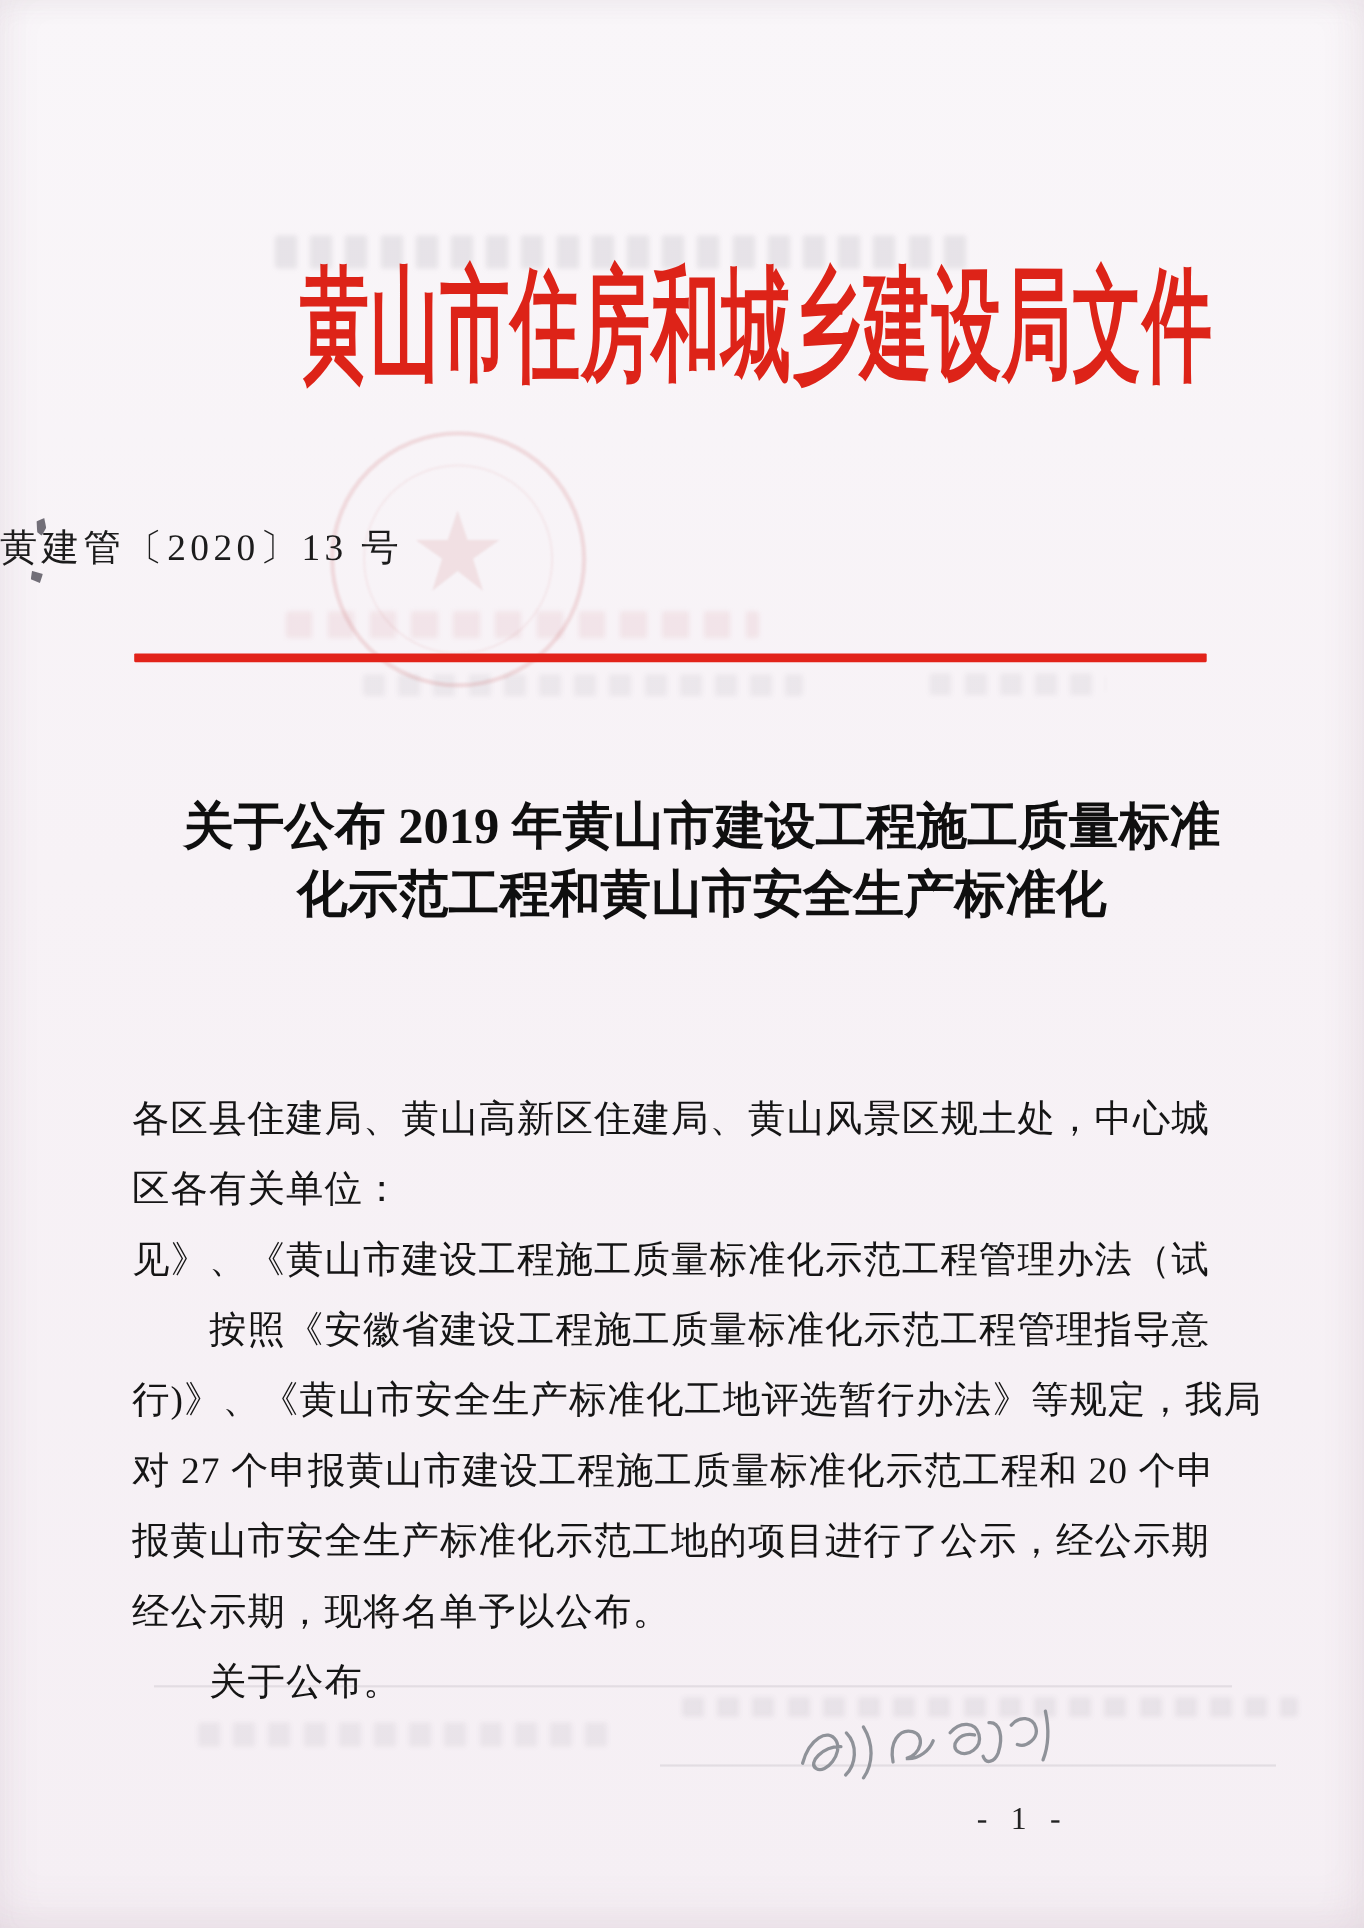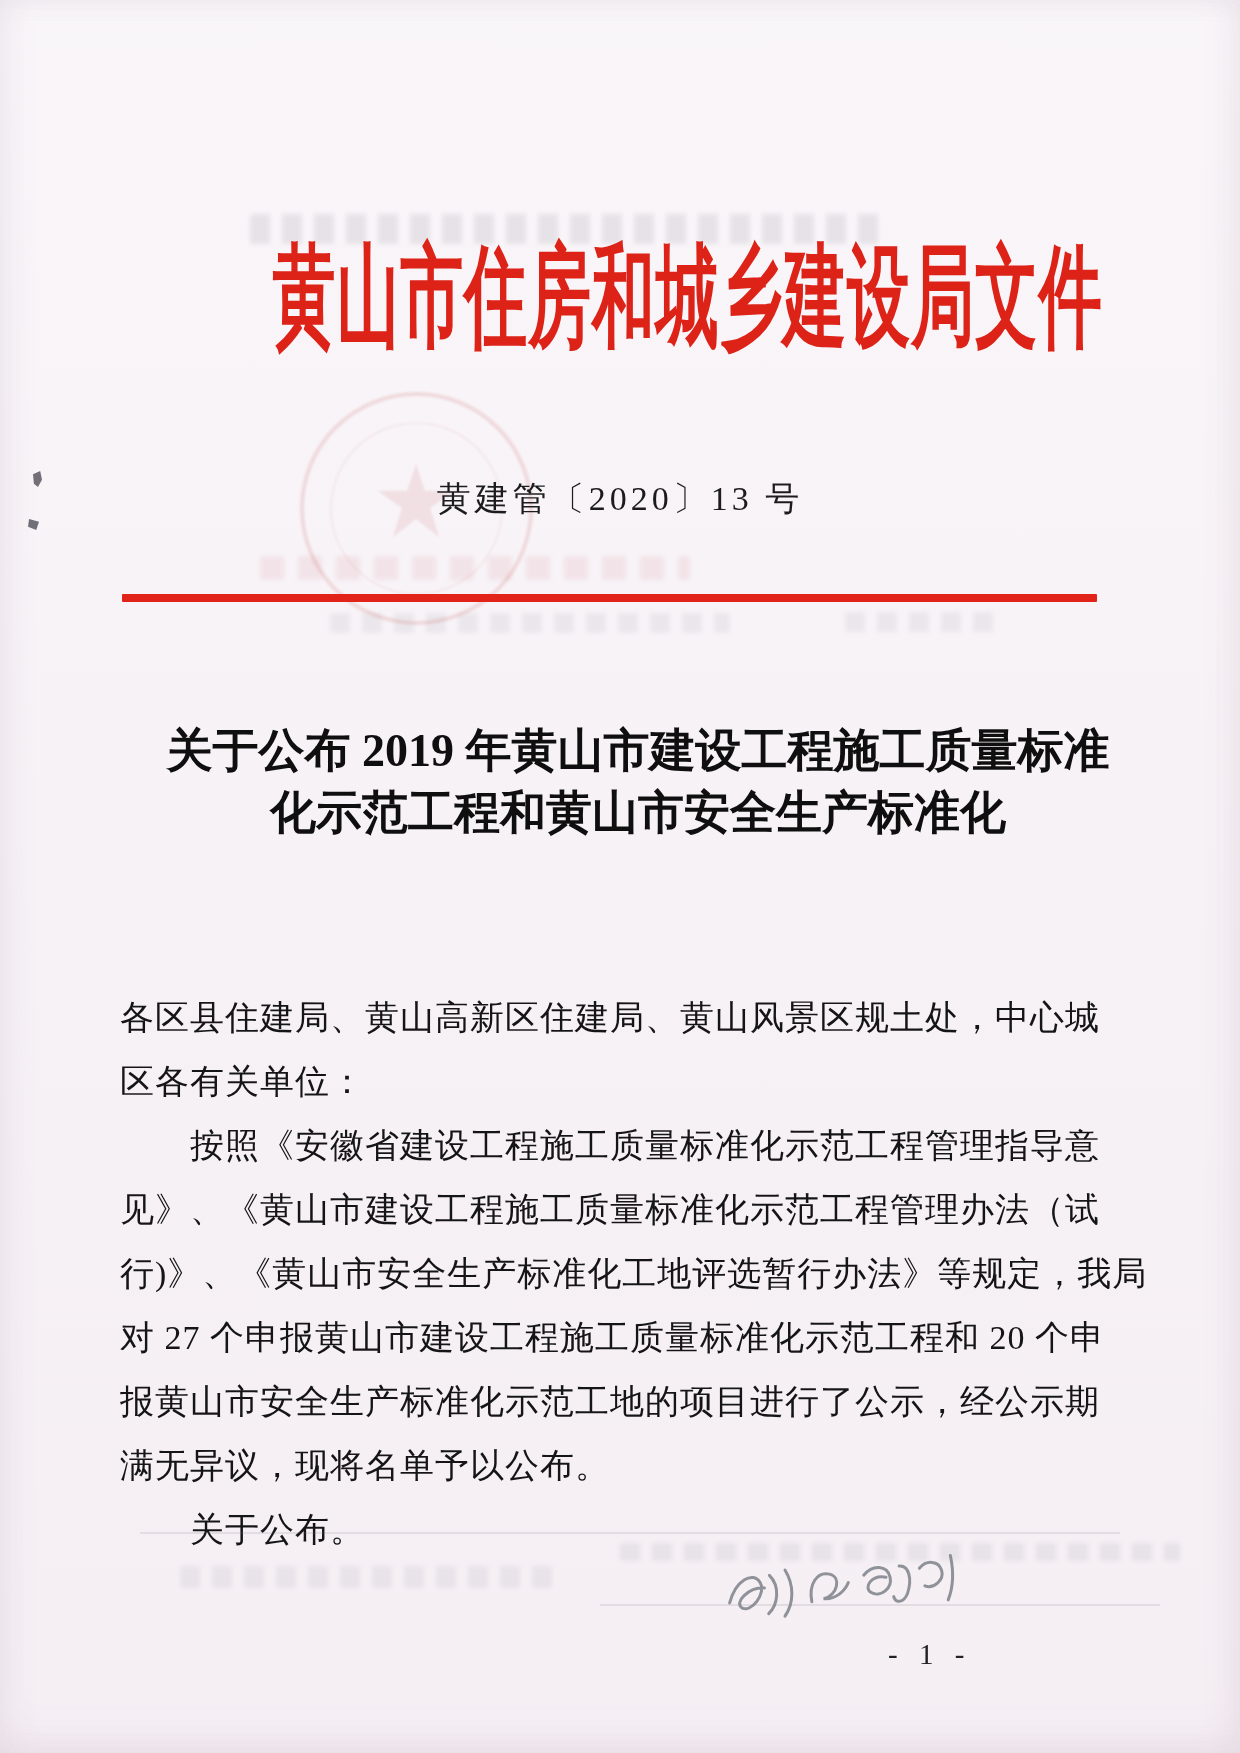--- a/index.html
+++ b/index.html
@@ -22,21 +22,21 @@
   
   .org-title{
     position:absolute;top:238px;left:0;width:1240px;
     text-align:center;font-size:112px;line-height:118px;
     font-weight:bold;color:#dd2318;white-space:nowrap;
     transform:scaleX(0.56);transform-origin:50% 50%;
     letter-spacing:2px;
   }
   .doc-number{
     position:absolute;top:476px;left:0;width:1240px;
-    text-align:center;font-size:34px;line-height:46px;
+    font-size:34px;line-height:46px;
     color:#1c1c1c;letter-spacing:4px;
   }
   .red-rule{
     position:absolute;top:594px;left:122px;width:975px;height:8px;
     background:#e2231a;border-radius:1px;
   }
   
   .main-title{
     position:absolute;top:720px;left:88px;width:1100px;
     text-align:center;font-weight:bold;color:#0f0f0f;
@@ -113,26 +113,26 @@
   <div class="red-rule"></div>
 
   <div class="main-title">
     <div>关于公布 2019 年黄山市建设工程施工质量标准</div>
     <div>化示范工程和黄山市安全生产标准化</div>
   </div>
 
   <div class="body-text">
     <div class="body-line">各区县住建局、黄山高新区住建局、黄山风景区规土处，中心城</div>
     <div class="body-line">区各有关单位：</div>
+    <div class="body-line">见》、《黄山市建设工程施工质量标准化示范工程管理办法（试</div>
     <div class="body-line">　　按照《安徽省建设工程施工质量标准化示范工程管理指导意</div>
-    <div class="body-line">见》、《黄山市建设工程施工质量标准化示范工程管理办法（试</div>
     <div class="body-line">行)》、《黄山市安全生产标准化工地评选暂行办法》等规定，我局</div>
     <div class="body-line">对 27 个申报黄山市建设工程施工质量标准化示范工程和 20 个申</div>
     <div class="body-line">报黄山市安全生产标准化示范工地的项目进行了公示，经公示期</div>
-    <div class="body-line">满无异议，现将名单予以公布。</div>
+    <div class="body-line">经公示期，现将名单予以公布。</div>
     <div class="body-line">　　关于公布。</div>
   </div>
 
   <div class="ghost-line" style="left:140px;top:1532px;width:980px;"></div>
   <div class="ghost" style="left:620px;top:1543px;width:560px;height:18px;opacity:0.8;"></div>
   <div class="ghost" style="left:180px;top:1566px;width:380px;height:22px;opacity:0.7;"></div>
   <div class="ghost-line" style="left:600px;top:1604px;width:560px;"></div>
 
   <svg class="handwriting" viewBox="0 0 280 100">
     <g fill="none" stroke="#7d8289" stroke-width="3" stroke-linecap="round" opacity="0.85">

